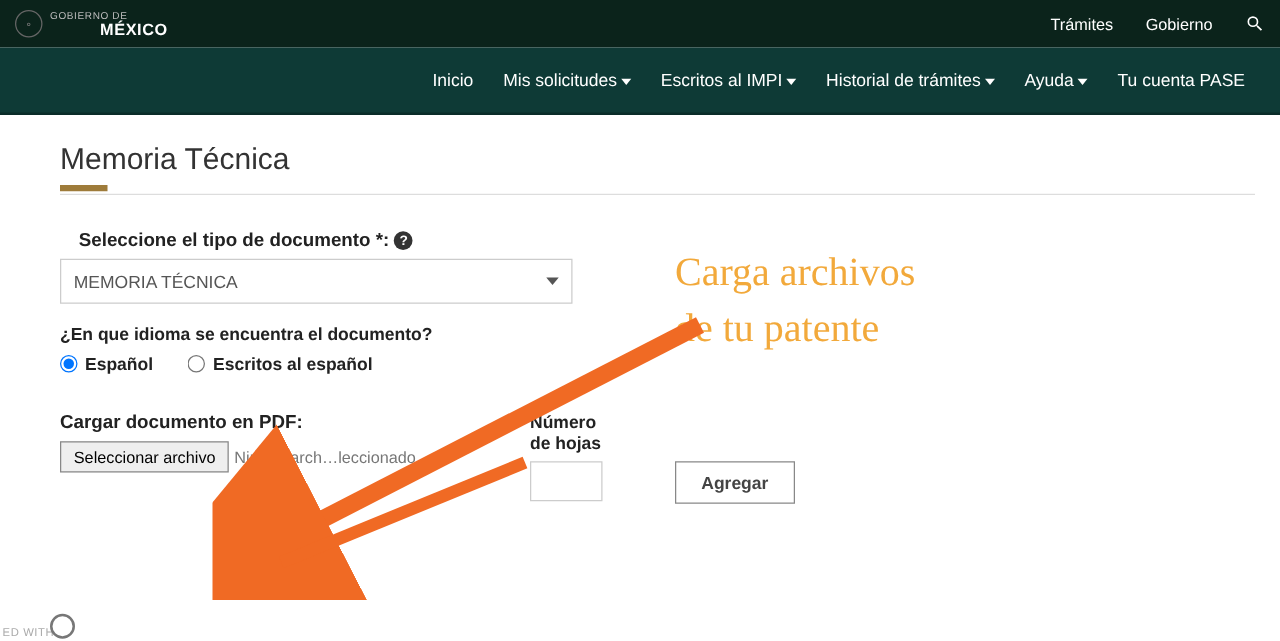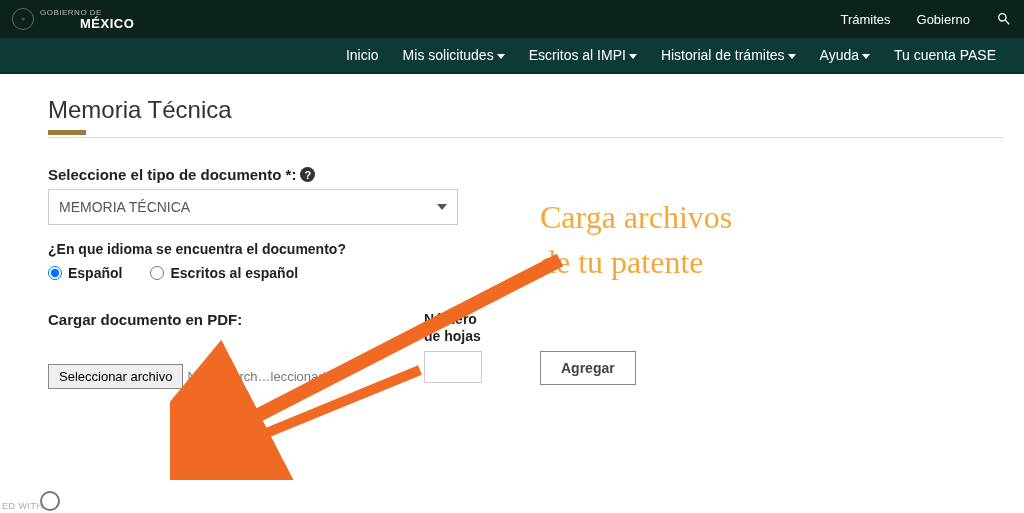--- a/index.html
+++ b/index.html
@@ -34,21 +34,21 @@
   }
   .brand-text { line-height: 1; }
   .brand-text .line1 { font-size: 8px; color: #bbb; letter-spacing: .5px;}
   .brand-text .line2 { font-size: 13px; font-weight: 600; letter-spacing: .5px; margin-left: 40px;}
   .top-header .spacer { flex: 1; }
   .top-links { display:flex; align-items:center; gap: 26px; }
   .top-links span { cursor: pointer; }
   .search-ico svg { width:16px; height:16px; fill:#fff; display:block;}
   .nav {
     background: #0e3a36;
-    height: 36px;
+    height: 54px;
     display: flex;
     align-items: center;
     justify-content: flex-end;
     padding: 0 28px;
     gap: 24px;
     color: #fff;
     font-size: 14px;
     border-bottom: 2px solid #0a2c29;
   }
   .nav .item { display:flex; align-items:center; gap:3px; cursor:pointer; }
@@ -72,20 +72,21 @@
   }
   .hr {
     height:1px; background:#ddd; margin-bottom: 28px;
   }
   .fieldlabel {
     font-weight: 700;
     font-size: 15px;
     color: #222;
     display:flex; align-items:center; gap:4px;
     margin-bottom: 6px;
+    margin-left: 15px;
   }
   .help-ico {
     width:15px;height:15px;border-radius:50%;
     background:#333;color:#fff;font-size:11px;
     display:inline-flex;align-items:center;justify-content:center;
     font-weight:700;
   }
   .select-box {
     width: 410px;
     border: 1px solid #ccc;
@@ -102,21 +103,21 @@
   .sublabel {
     font-weight:700;font-size:14px;color:#222;margin-bottom:8px;
   }
   .radios { display:flex; gap:28px; align-items:center; margin-bottom: 30px; }
   .radio { display:flex; align-items:center; gap:6px; font-size:14px; font-weight:600; color:#222;}
   .radio input { width:14px;height:14px; }
   .row2 {
     display:flex; align-items:flex-start; gap:16px;
   }
   .col-left { width: 360px; }
-  .label2 { font-weight:700; font-size:15px; color:#222; margin-bottom: 36px; }
+  .label2 { font-weight:700; font-size:15px; color:#222; margin-bottom: 7px; }
   .file-row { display:flex; align-items:center; }
   .filebtn {
     background:#efefef;border:1px solid #888;
     font-size:13px;padding:4px 10px;cursor:pointer;
   }
   .filetext { font-size:13px;color:#777; white-space:nowrap; overflow:hidden; text-overflow:ellipsis; width:170px; padding-left:4px;}
   .col-num { width:70px; }
   .numlabel { font-weight:700;font-size:14px;color:#222;line-height:1.2;}
   .numinput {
     margin-top: 6px;

